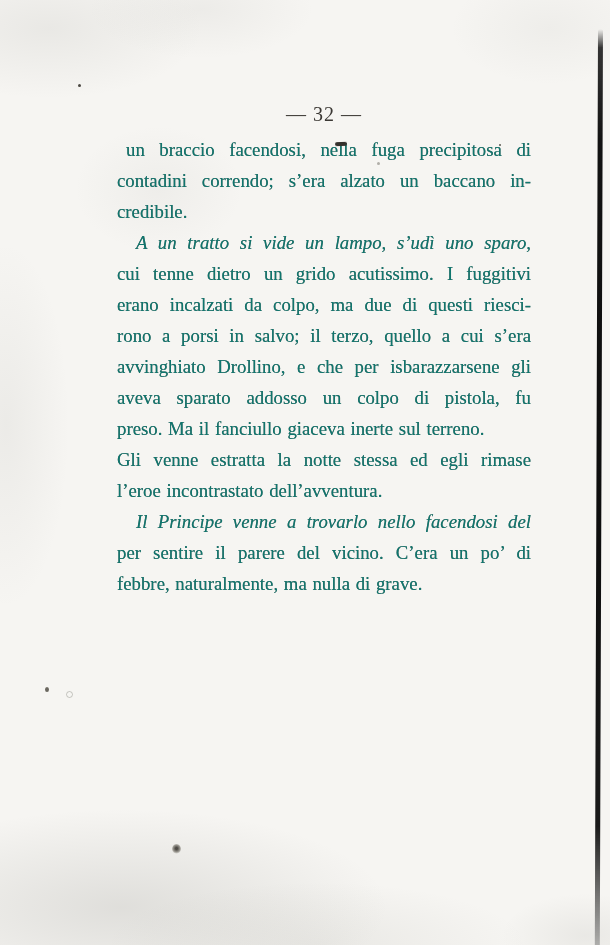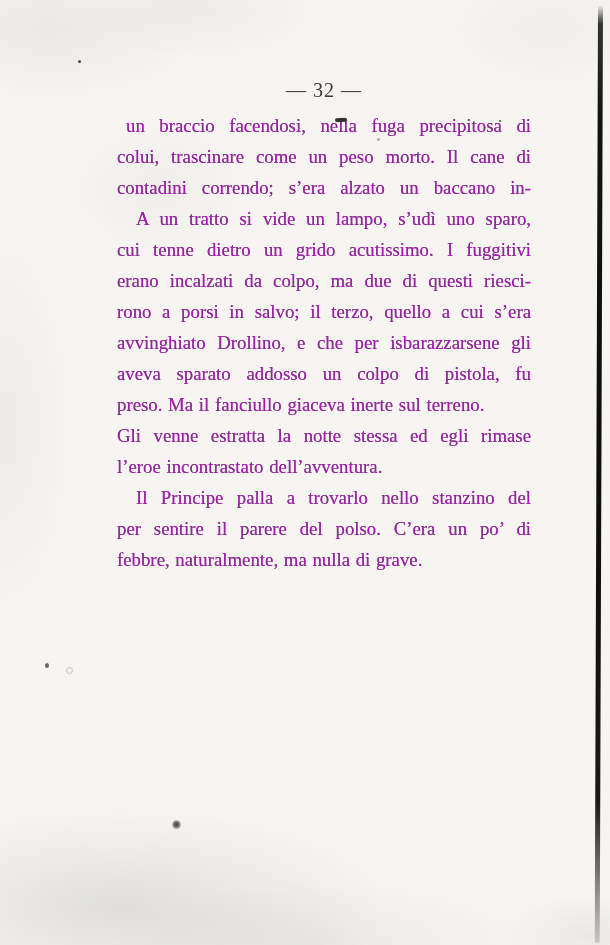--- a/index.html
+++ b/index.html
@@ -19,51 +19,53 @@
       radial-gradient(ellipse 90px 260px  at 1% 45%,  rgba(130,130,124,0.09), rgba(130,130,124,0) 70%),
       radial-gradient(ellipse 220px 100px at 8% 3%,   rgba(128,128,122,0.11), rgba(128,128,122,0) 70%),
       radial-gradient(ellipse 160px 70px  at 33% 1%,  rgba(140,140,134,0.09), rgba(140,140,134,0) 70%),
       radial-gradient(ellipse 120px 90px  at 26% 20%, rgba(135,135,128,0.07), rgba(135,135,128,0) 70%),
       radial-gradient(ellipse 140px 80px  at 90% 3%,  rgba(135,135,128,0.07), rgba(135,135,128,0) 70%),
       radial-gradient(ellipse 120px 60px  at 96% 99%, rgba(120,120,112,0.10), rgba(120,120,112,0) 70%);
   }
   .page {
     position: absolute;
     inset: 0;
+    margin-top: 24px;
   }
   .pagenum {
     position: absolute;
     left: 117px;
     top: 79px;
     width: 414px;
     text-align: center;
     font-size: 20px;
     letter-spacing: 1px;
     color: #3b3834;
   }
   .text {
     position: absolute;
     left: 117px;
     top: 110px;
     width: 414px;
     font-size: 18.8px;
     line-height: 31px;
-    color: #a21caf;
+    color: #0f766e;
     text-shadow: 0 0 0.5px rgba(45,42,38,0.65);
     word-spacing: 1px;
   }
   .line {
     text-align: justify;
     text-align-last: justify;
   }
   .line.pe {              
     text-align-last: left;
   }
   .line.ind {             
     text-indent: 19px;
+    font-style: italic;
   }
   .line.ind-sm {          
     text-indent: 9px;
   }
   
   .edge-line {
     position: absolute;
     left: 598px;
     top: 5px;
     width: 5px;
@@ -97,36 +99,36 @@
 </head>
 <body>
 
 <div class="page">
 
   <div class="pagenum">— 32 —</div>
 
   <div class="text">
 
     <div class="line ind-sm">un braccio facendosi, nella fuga precipitosa di</div>
-    <div class="line">colui, trascinare come un peso morto. Il cane di</div>
     <div class="line">contadini correndo; s’era alzato un baccano in-</div>
+    <div class="line pe">credibile.</div>
 
     <div class="line ind">A un tratto si vide un lampo, s’udì uno sparo,</div>
     <div class="line">cui tenne dietro un grido acutissimo. I fuggitivi</div>
     <div class="line">erano incalzati da colpo, ma due di questi riesci-</div>
     <div class="line">rono a porsi in salvo; il terzo, quello a cui s’era</div>
     <div class="line">avvinghiato Drollino, e che per isbarazzarsene gli</div>
     <div class="line">aveva sparato addosso un colpo di pistola, fu</div>
     <div class="line pe">preso. Ma il fanciullo giaceva inerte sul terreno.</div>
 
     <div class="line">Gli venne estratta la notte stessa ed egli rimase</div>
     <div class="line pe">l’eroe incontrastato dell’avventura.</div>
 
-    <div class="line ind">Il Principe palla a trovarlo nello stanzino del</div>
-    <div class="line">per sentire il parere del polso. C’era un po’ di</div>
+    <div class="line ind">Il Principe venne a trovarlo nello facendosi del</div>
+    <div class="line">per sentire il parere del vicino. C’era un po’ di</div>
     <div class="line pe">febbre, naturalmente, ma nulla di grave.</div>
   </div>
 
   <div class="artifact a-dot1"></div>
   <div class="artifact a-macron"></div>
   <div class="artifact a-dot2"></div>
   <div class="artifact a-dot3"></div>
   <div class="artifact a-blot"></div>
   <div class="artifact a-speck"></div>
   <div class="artifact a-ring"></div>

